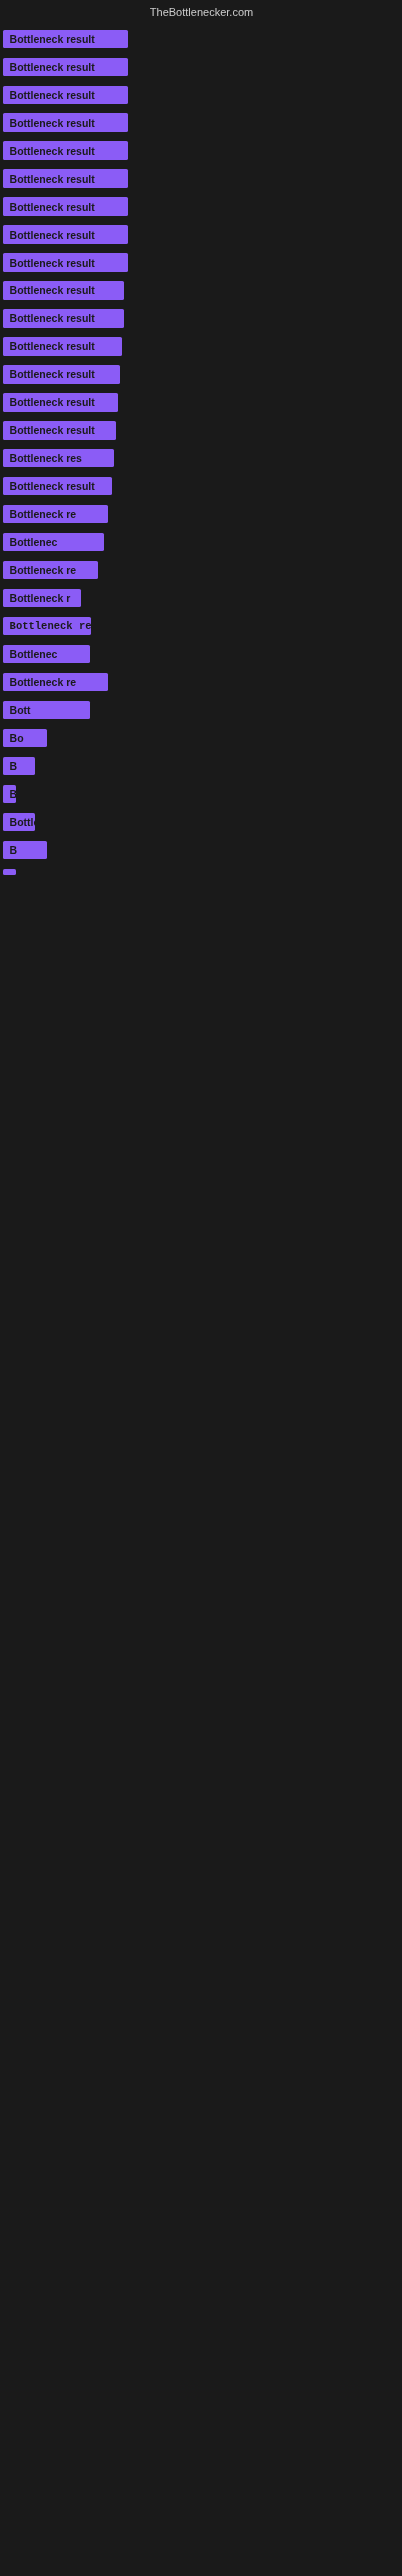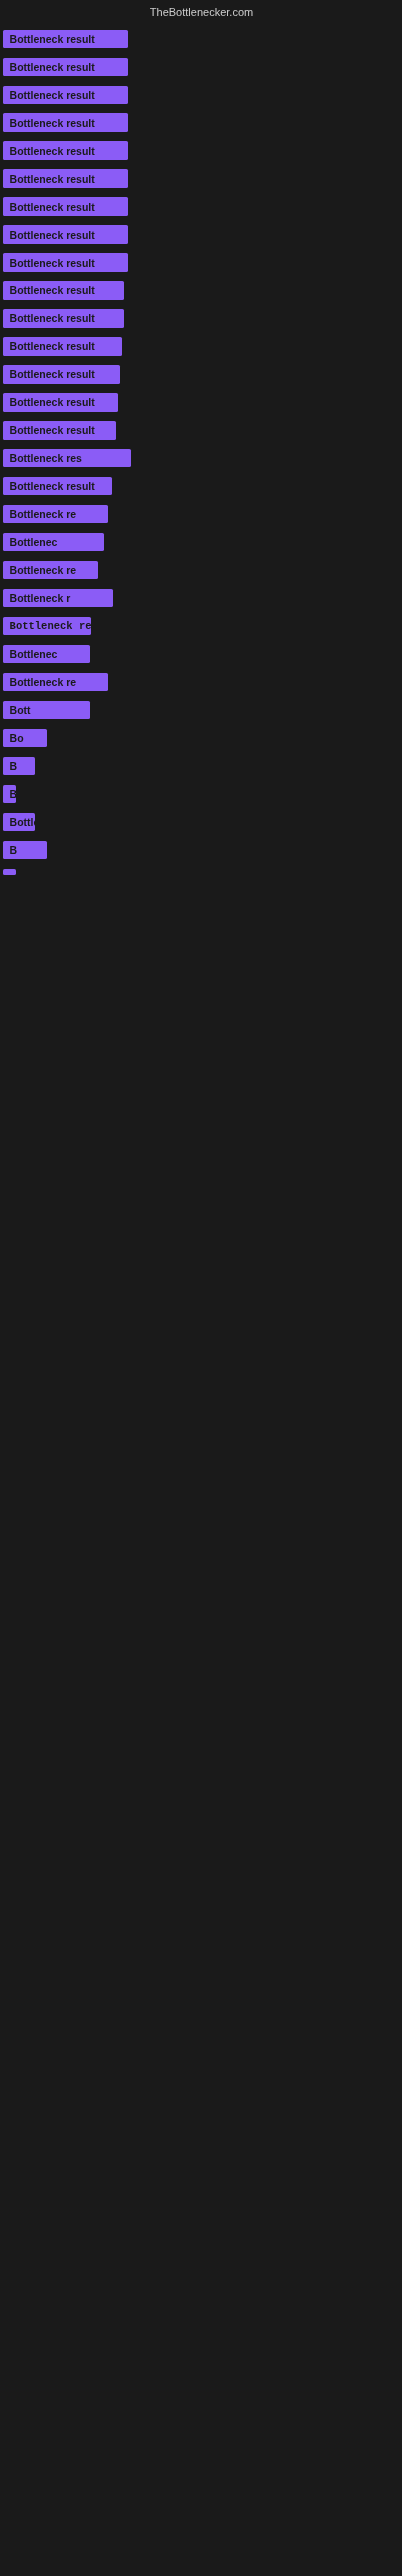--- a/index.html
+++ b/index.html
@@ -47,26 +47,26 @@
     .row-6 .bottleneck-badge  { width: 125px; }
     .row-7 .bottleneck-badge  { width: 125px; }
     .row-8 .bottleneck-badge  { width: 125px; }
     .row-9 .bottleneck-badge  { width: 125px; }
     .row-10 .bottleneck-badge { width: 121px; }
     .row-11 .bottleneck-badge { width: 121px; }
     .row-12 .bottleneck-badge { width: 119px; }
     .row-13 .bottleneck-badge { width: 117px; }
     .row-14 .bottleneck-badge { width: 115px; }
     .row-15 .bottleneck-badge { width: 113px; }
-    .row-16 .bottleneck-badge { width: 128px; }
+    .row-16 .bottleneck-badge { width: 111px; }
     .row-17 .bottleneck-badge { width: 109px; }
     .row-18 .bottleneck-badge { width: 105px; }
     .row-19 .bottleneck-badge { width: 101px; }
     .row-20 .bottleneck-badge { width: 95px; }
-    .row-21 .bottleneck-badge { width: 110px; }
+    .row-21 .bottleneck-badge { width: 78px; }
     .row-22 .bottleneck-badge { width: 88px; font-family: Liberation Mono, monospace; }
     .row-23 .bottleneck-badge { width: 87px; }
     .row-24 .bottleneck-badge { width: 105px; }
     .row-25 .bottleneck-badge { width: 87px; }
     .row-26 .bottleneck-badge { width: 44px; }
     .row-27 .bottleneck-badge { width: 32px; }
     .row-28 .bottleneck-badge { width: 8px; }
     .row-29 .bottleneck-badge { width: 32px; }
     .row-30 .bottleneck-badge { width: 44px; }
     .row-31 .bottleneck-badge { width: 8px; }

